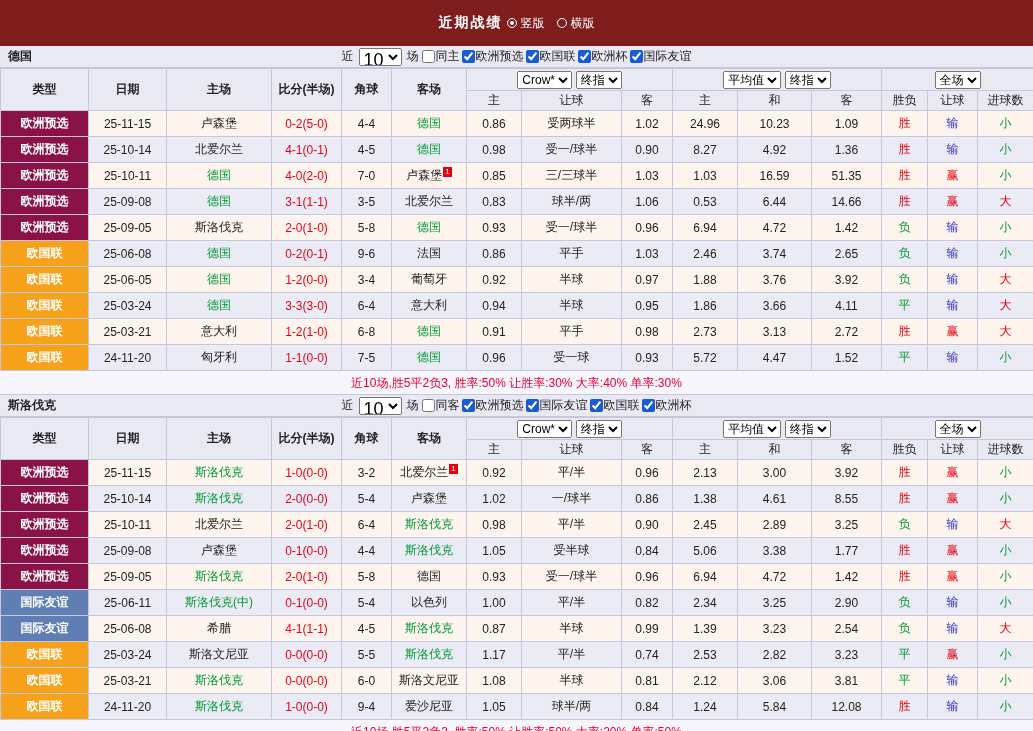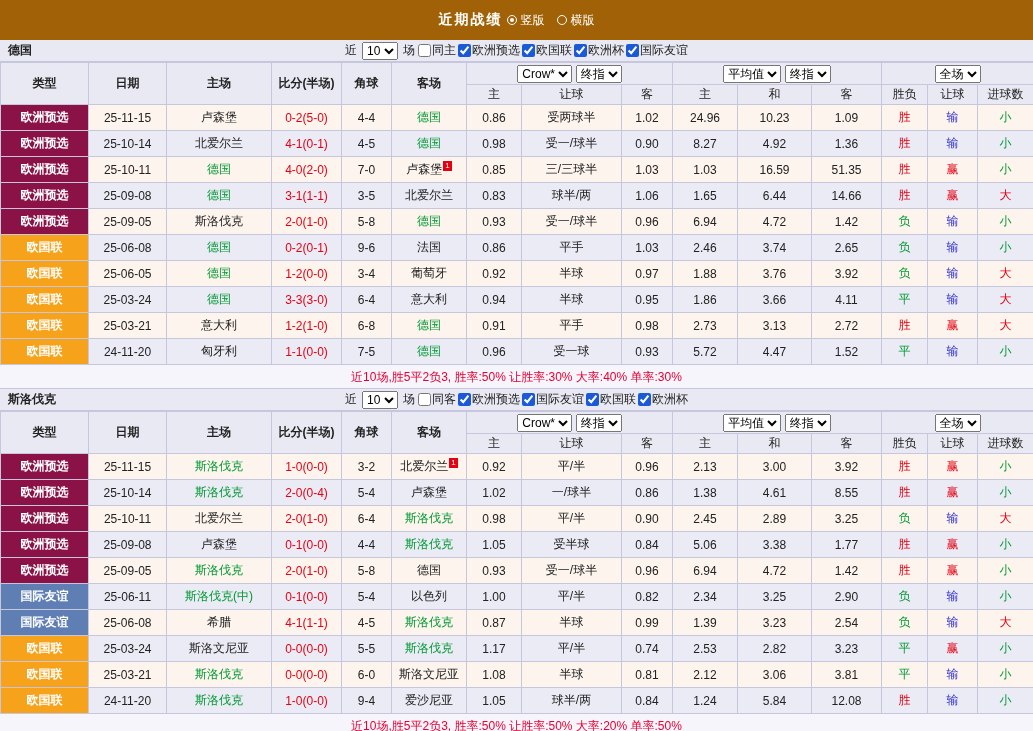--- a/index.html
+++ b/index.html
@@ -3,40 +3,40 @@
 <meta charset="utf-8">
 <style>
   * { box-sizing: border-box; margin: 0; padding: 0; }
   html, body { margin: 0; }
   body {
     width: 1033px; height: 731px; overflow: hidden;
     font-family: "Liberation Sans", "DejaVu Sans", sans-serif;
     font-size: 12px; color: #222; background: #fff;
   }
   .topbar {
-    height: 40px; background: #a16207;
+    height: 46px; background: #7f1d1d;
     display: flex; align-items: center; justify-content: center; gap: 4px;
   }
   .topbar .title { color: #fff; font-weight: bold; font-size: 14px; letter-spacing: 2px; }
   .radio-opt { display: inline-flex; align-items: center; gap: 4px; color: #fff; cursor: pointer; }
   .radio-dot {
     width: 10px; height: 10px; border: 1px solid #fff; border-radius: 50%;
     display: inline-block; position: relative; background: transparent;
   }
   .radio-dot.on::after {
     content: ""; position: absolute; left: 2px; top: 2px; right: 2px; bottom: 2px;
     background: #fff; border-radius: 50%;
   }
   .section-bar {
     height: 22px; background: #e9e9f4; border-bottom: 1px solid #c6c6dc;
     display: flex; align-items: center; position: relative;
   }
   .sec-title { position: absolute; left: 8px; font-weight: bold; color: #222; }
   .filters { margin: 0 auto; display: flex; align-items: center; gap: 3px; color: #222; }
-  .filters select { font-size: 12px; height: 18px; margin: 0 2px; }
+  .filters select { font-size: 18px; height: 18px; margin: 0 2px; }
   .cbs { display: inline-flex; align-items: center; gap: 2px; }
   .cbs label { display: inline-flex; align-items: center; gap: 1px; cursor: pointer; }
   .cbs input[type=checkbox] { width: 13px; height: 13px; accent-color: #1b5ad6; margin: 0; }
   table { border-collapse: collapse; table-layout: fixed; width: 1033px; }
   th, td {
     border: 1px solid #c6c6dc; text-align: center; vertical-align: middle;
     white-space: nowrap; overflow: hidden; padding: 0;
   }
   thead th { background: #e9e9f4; font-weight: bold; height: 22px; color: #222; }
   thead tr.sub th { font-weight: normal; height: 20px; }
@@ -209,21 +209,21 @@
       <tr>
         <td class="type-cell" style="background: rgb(138, 18, 71);">欧洲预选</td>
         <td>25-09-08</td>
         <td><span class="team-green">德国</span></td>
         <td class="score-cell">3-1(1-1)</td>
         <td>3-5</td>
         <td><span>北爱尔兰</span></td>
         <td>0.83</td>
         <td>球半/两</td>
         <td>1.06</td>
-        <td>1.65</td>
+        <td>0.53</td>
         <td>6.44</td>
         <td>14.66</td>
         <td style="color: rgb(230, 0, 18);">胜</td>
         <td style="color: rgb(230, 0, 18);">赢</td>
         <td style="color: rgb(230, 0, 18);">大</td>
       </tr>
       <tr>
         <td class="type-cell" style="background: rgb(138, 18, 71);">欧洲预选</td>
         <td>25-09-05</td>
         <td><span>斯洛伐克</span></td>
@@ -425,21 +425,21 @@
         <td>3.00</td>
         <td>3.92</td>
         <td style="color: rgb(230, 0, 18);">胜</td>
         <td style="color: rgb(230, 0, 18);">赢</td>
         <td style="color: rgb(0, 153, 51);">小</td>
       </tr>
       <tr>
         <td class="type-cell" style="background: rgb(138, 18, 71);">欧洲预选</td>
         <td>25-10-14</td>
         <td><span class="team-green">斯洛伐克</span></td>
-        <td class="score-cell">2-0(0-4)</td>
+        <td class="score-cell">2-0(0-0)</td>
         <td>5-4</td>
         <td><span>卢森堡</span></td>
         <td>1.02</td>
         <td>一/球半</td>
         <td>0.86</td>
         <td>1.38</td>
         <td>4.61</td>
         <td>8.55</td>
         <td style="color: rgb(230, 0, 18);">胜</td>
         <td style="color: rgb(230, 0, 18);">赢</td>

